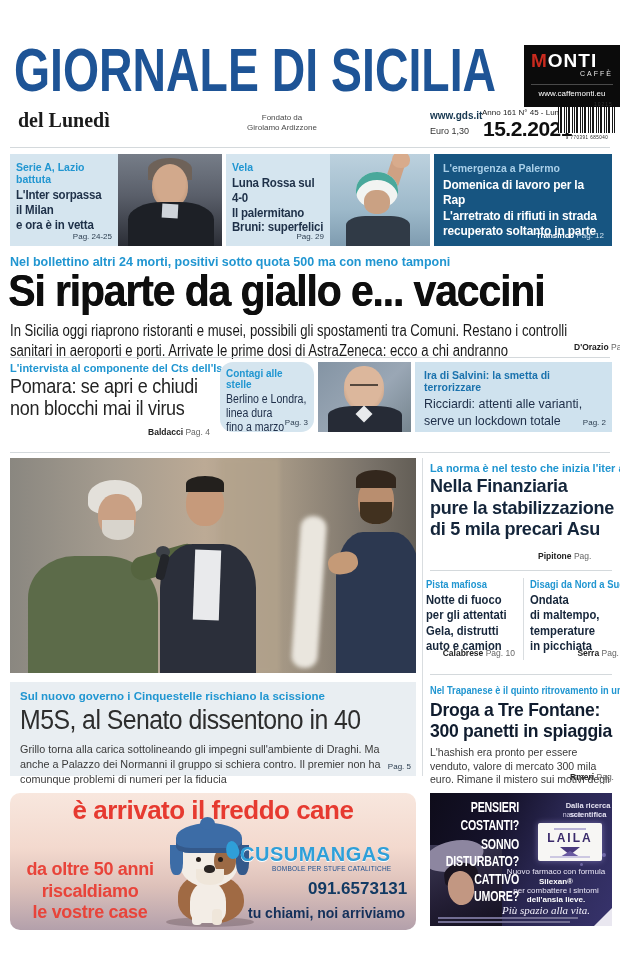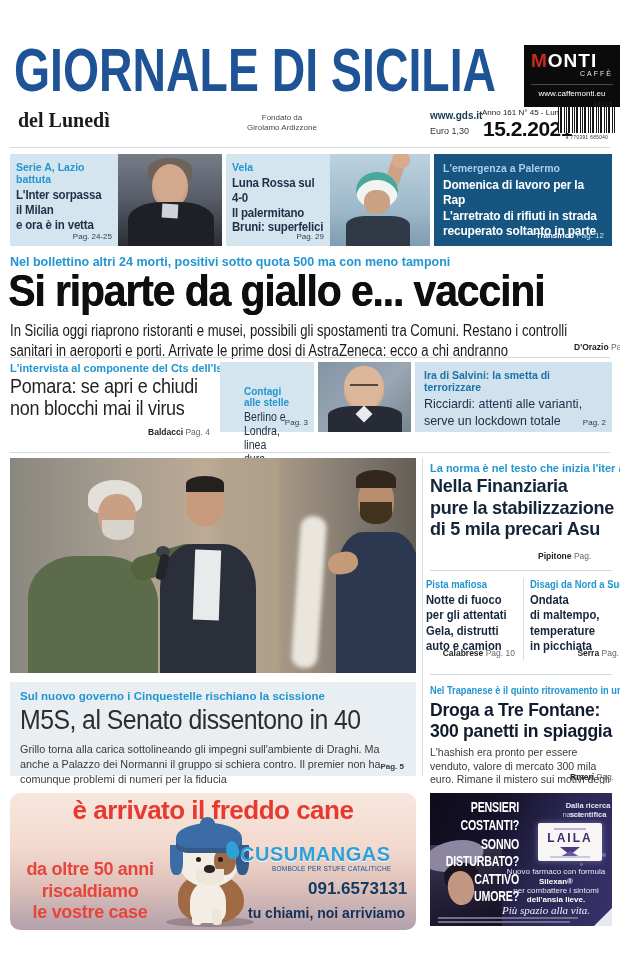--- a/index.html
+++ b/index.html
@@ -102,21 +102,21 @@
              text-shadow:.5px 0 0 #0e0e0e;}
   .lead-stand{left:10px;top:321px;width:755px;font-size:16px;color:#1a1a1a;line-height:1.28;
               transform:scaleX(.82);transform-origin:left top;}
   .lead-byl{left:574px;top:342px;}
 
   
   .int-kick{left:10px;top:362px;font-size:11px;}
   .int-head{left:10px;top:375px;font-size:20px;color:#242424;line-height:1.12;letter-spacing:-.3px;
             transform:scaleX(.9);transform-origin:left top;width:240px;}
   .int-byl{left:10px;top:427px;width:200px;text-align:right;}
-  .b2{left:220px;top:362px;width:94px;height:70px;background:#d5e5ef;box-sizing:border-box;padding:24px;}
+  .b2{left:220px;top:362px;width:94px;height:70px;background:#d5e5ef;box-sizing:border-box;padding:6px;border-radius:13px;}
   .b2-kick{font-size:10px;margin-bottom:2px;}
   .b2-title{font-size:12px;color:#20304a;line-height:1.18;transform:scaleX(.88);transform-origin:left top;width:114%;}
   .b3{left:415px;top:362px;width:197px;height:70px;background:#cfe2ee;box-sizing:border-box;padding:7px 9px;}
   .b3-kick{font-size:10.5px;color:#1a72ad;margin-bottom:3px;}
   .b3-title{font-size:13.5px;color:#20304a;line-height:1.25;transform:scaleX(.92);transform-origin:left top;width:108%;}
 
   
   .vr{background:#d9dde0;width:1px;}
   .fin-kick{left:430px;top:462px;font-size:11px;white-space:nowrap;}
   .fin-head{left:430px;top:475px;font-size:19px;font-weight:bold;color:#14253a;line-height:1.14;
@@ -129,21 +129,21 @@
              transform:scaleX(.9);transform-origin:left top;width:112%;}
   .sub-byl{position:absolute;top:70px;right:0;}
 
   
   .m5s{left:10px;top:682px;width:406px;height:94px;background:#e9eef2;box-sizing:border-box;padding:8px 10px;}
   .m5s-kick{font-size:11.5px;}
   .m5s-head{font-size:27px;color:#2d2d2d;letter-spacing:-.6px;margin-top:3px;white-space:nowrap;
             transform:scaleX(.92);transform-origin:left top;}
   .m5s-body{font-size:11.5px;color:#3a3a3a;line-height:1.3;margin-top:6px;width:412px;
             transform:scaleX(.94);transform-origin:left top;}
-  .m5s-pg{position:absolute;right:12px;bottom:5px;font-weight:bold;}
+  .m5s-pg{position:absolute;right:5px;bottom:5px;}
 
   
   .droga{left:430px;top:684px;width:190px;height:100px;overflow:hidden;}
   .droga-kick{font-size:10.5px;white-space:nowrap;transform:scaleX(.88);transform-origin:left top;}
   .droga-head{font-size:18.5px;font-weight:bold;color:#101c2e;line-height:1.14;margin-top:3px;
               letter-spacing:-.3px;transform:scaleX(.95);transform-origin:left top;width:112%;}
   .droga-body{font-size:10.5px;color:#3a3a3a;line-height:1.3;margin-top:5px;width:186px;}
   .droga-byl{position:absolute;right:6px;bottom:2px;}
 
   

